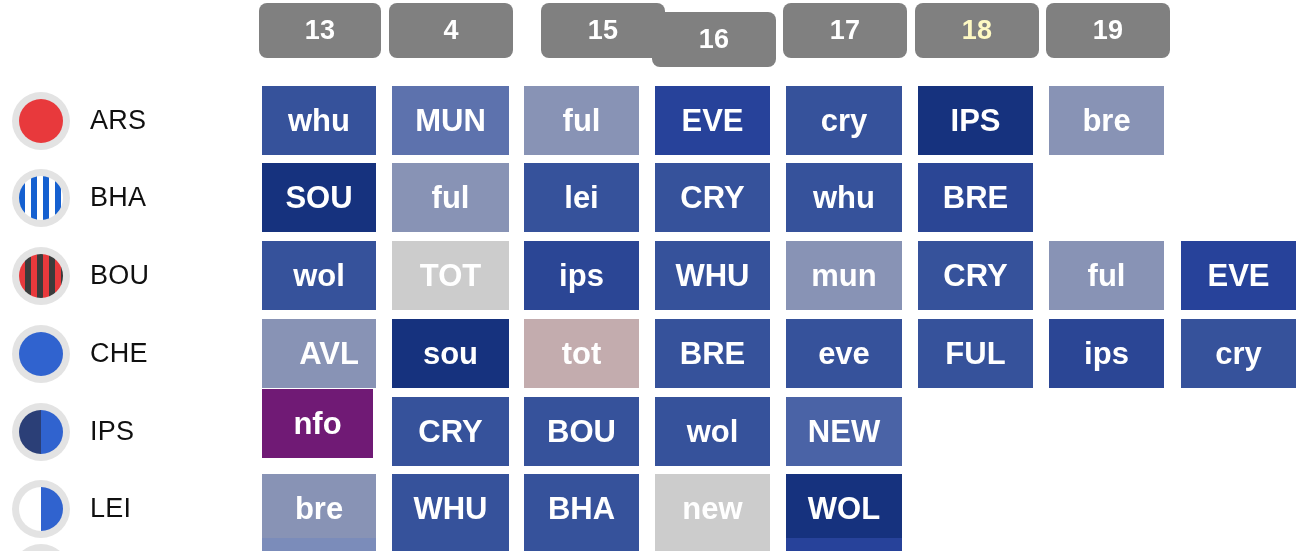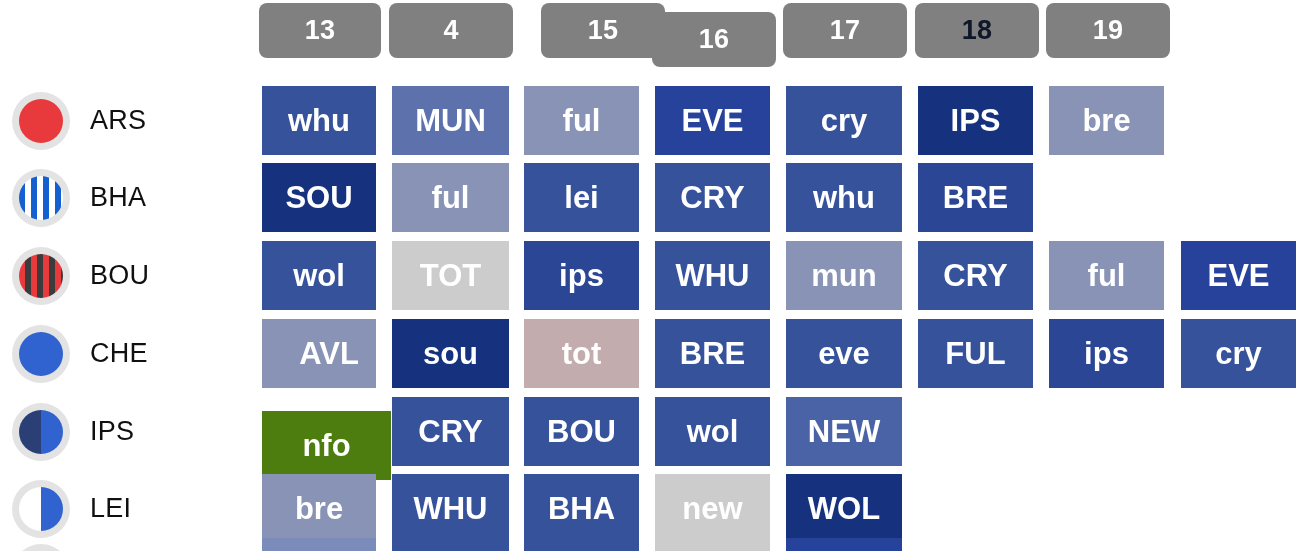--- a/index.html
+++ b/index.html
@@ -104,21 +104,21 @@
 
 <div id="grid">
 
   <div class="hdr-row">
 
   <div class="hdr-cell" style="left: 259px; width: 122px; background: rgb(128, 128, 128); color: rgb(255, 255, 255);">13</div>
       <div class="hdr-cell" style="left: 389px; width: 124px; background: rgb(128, 128, 128); color: rgb(255, 255, 255);">4</div>
       <div class="hdr-cell" style="left: 521px; width: 124px; background: rgb(128, 128, 128); color: rgb(255, 255, 255); margin-left: 20px;">15</div>
       <div class="hdr-cell" style="left: 652px; width: 124px; background: rgb(128, 128, 128); color: rgb(255, 255, 255); margin-top: 9px;">16</div>
       <div class="hdr-cell" style="left: 783px; width: 124px; background: rgb(128, 128, 128); color: rgb(255, 255, 255);">17</div>
-      <div class="hdr-cell" style="left: 915px; width: 124px; background: rgb(128, 128, 128); color: #0f172a;">18</div>
+      <div class="hdr-cell" style="left: 915px; width: 124px; background: rgb(128, 128, 128); color: #fef9c3;">18</div>
       <div class="hdr-cell" style="left: 1046px; width: 124px; background: rgb(128, 128, 128); color: rgb(255, 255, 255);">19</div>
     </div>
 
 <div class="team-cell" style="top: 86px; height: 69px;">
       <span class="badge">
         <span class="badge-inner" style="background: rgb(232, 57, 60);"></span>
       </span>
       <span class="team-abbr">ARS</span>
     </div>
     <div class="fx" style="left: 262px; width: 114px; top: 86px; height: 69px; background: rgb(54, 82, 155);">whu</div>
@@ -167,21 +167,21 @@
     <div class="fx" style="left: 786px; width: 116px; top: 319px; height: 69px; background: rgb(54, 82, 155);">eve</div>
     <div class="fx" style="left: 918px; width: 115px; top: 319px; height: 69px; background: rgb(54, 82, 155);">FUL</div>
     <div class="fx" style="left: 1049px; width: 115px; top: 319px; height: 69px; background: rgb(43, 70, 149);">ips</div>
     <div class="fx" style="left: 1181px; width: 115px; top: 319px; height: 69px; background: rgb(54, 82, 155);">cry</div>
     <div class="team-cell" style="top: 397px; height: 69px;">
       <span class="badge">
         <span class="badge-inner" style="background: linear-gradient(to right, rgb(43, 63, 119) 0px, rgb(43, 63, 119) 50%, rgb(48, 99, 207) 50%, rgb(48, 99, 207) 100%);"></span>
       </span>
       <span class="team-abbr">IPS</span>
     </div>
-    <div class="fx" style="left: 262px; width: 129px; top: 411px; height: 69px; background: #4d7c0f;">nfo</div>
+    <div class="fx" style="left: 262px; width: 111px; top: 389px; height: 69px; background: #701a75;">nfo</div>
     <div class="fx" style="left: 392px; width: 117px; top: 397px; height: 69px; background: rgb(54, 82, 155);">CRY</div>
     <div class="fx" style="left: 524px; width: 115px; top: 397px; height: 69px; background: rgb(54, 82, 155);">BOU</div>
     <div class="fx" style="left: 655px; width: 115px; top: 397px; height: 69px; background: rgb(54, 82, 155);">wol</div>
     <div class="fx" style="left: 786px; width: 116px; top: 397px; height: 69px; background: rgb(74, 99, 166);">NEW</div>
     <div class="team-cell" style="top: 474px; height: 69px;">
       <span class="badge">
         <span class="badge-inner" style="background: linear-gradient(to right, rgb(255, 255, 255) 0px, rgb(255, 255, 255) 50%, rgb(48, 99, 207) 50%, rgb(48, 99, 207) 100%);"></span>
       </span>
       <span class="team-abbr">LEI</span>
     </div>

